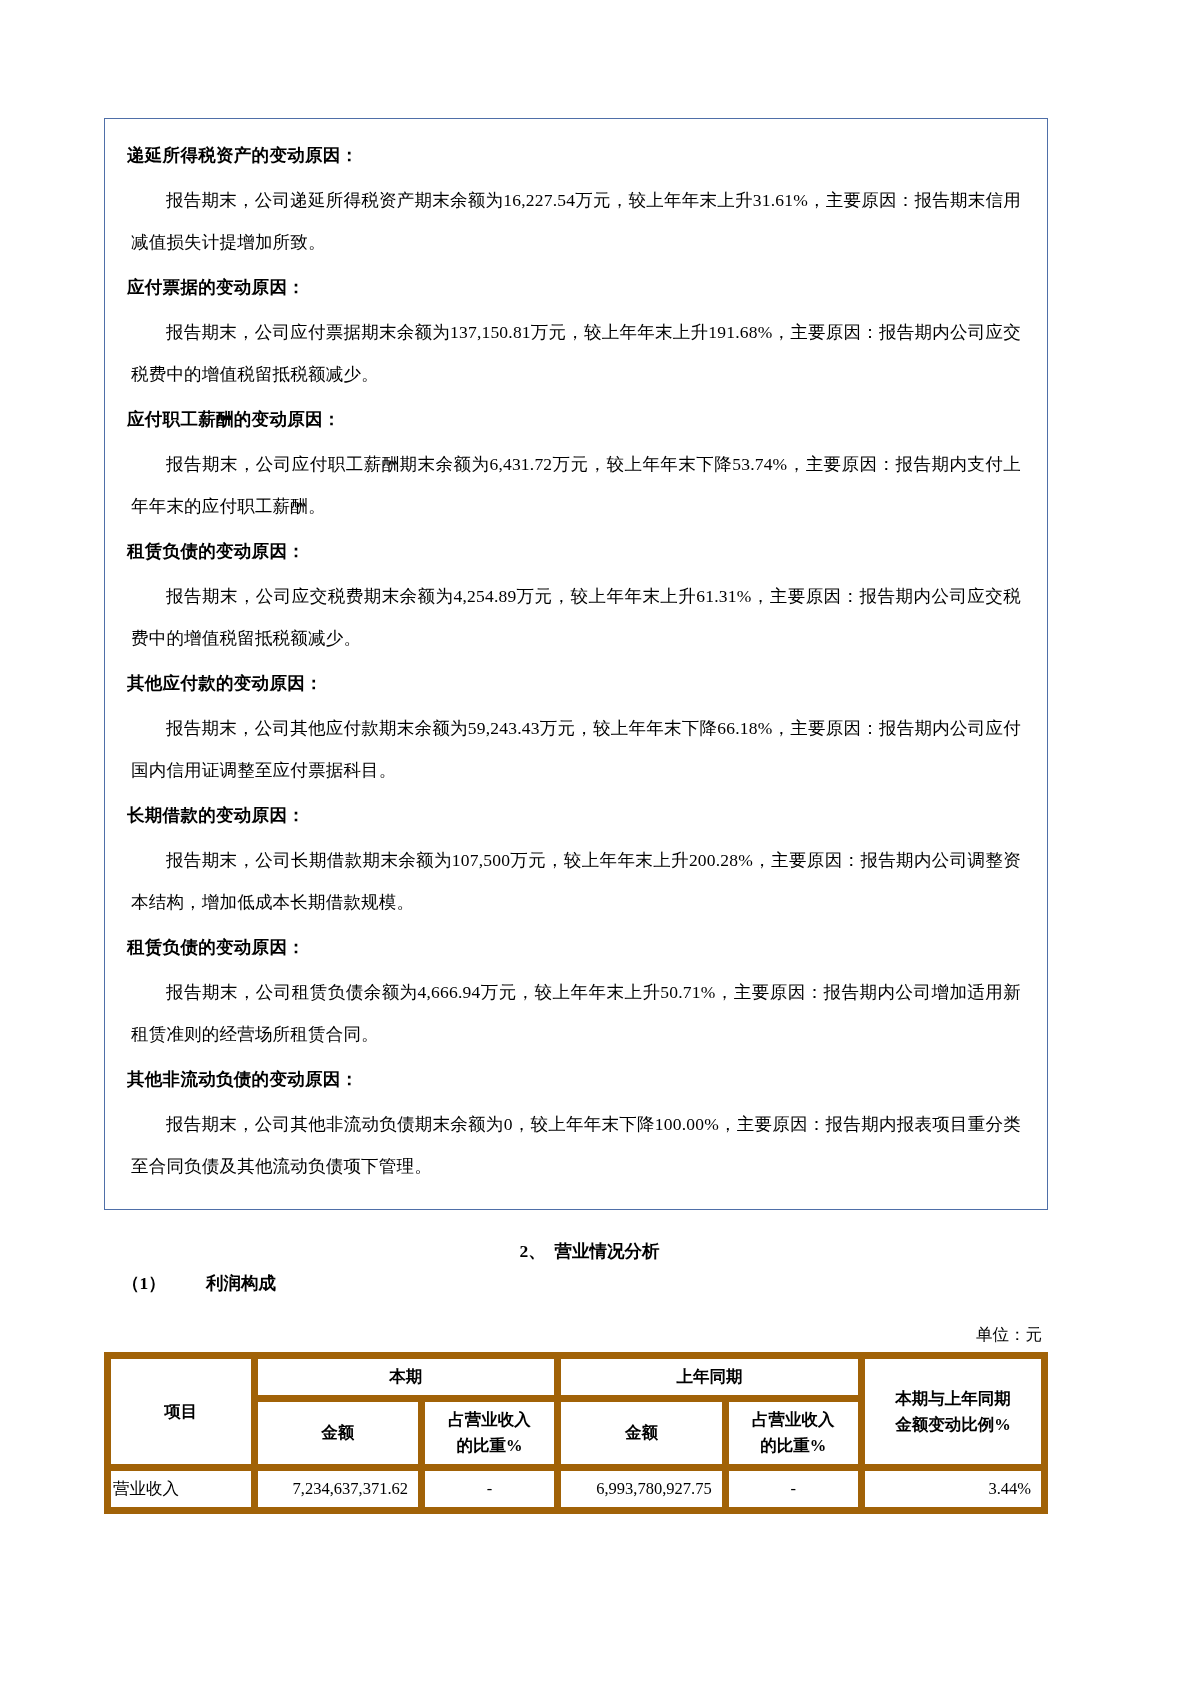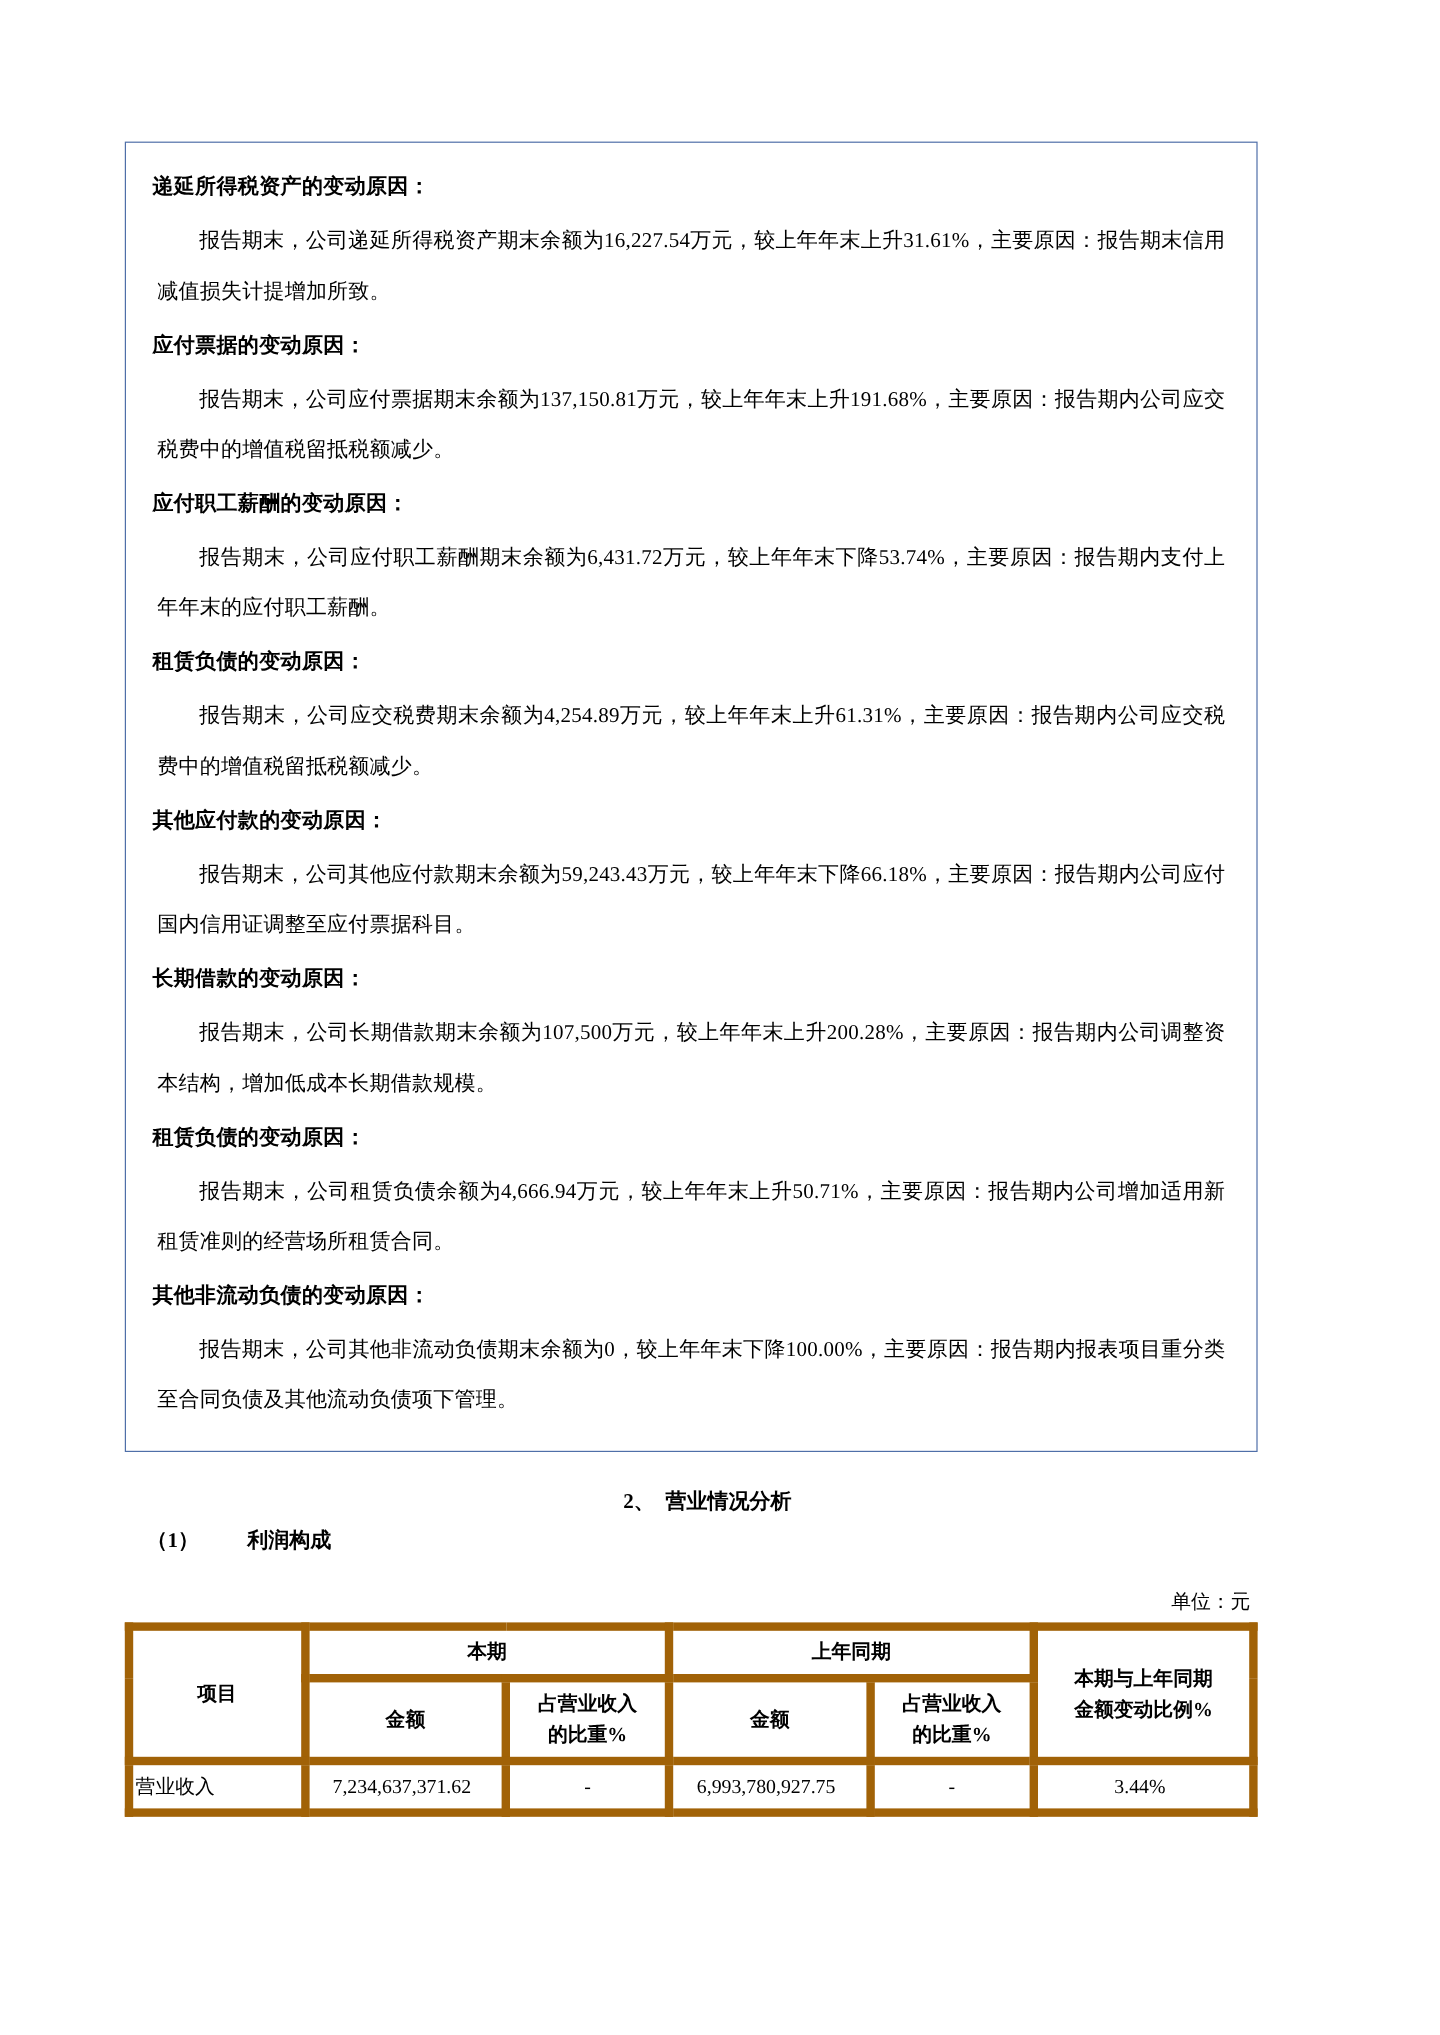--- a/index.html
+++ b/index.html
@@ -86,20 +86,21 @@
     line-height: 26px;
   }
   table.profit .hdr {
     font-weight: bold;
   }
   table.profit td.item {
     text-align: left;
     padding-left: 2px;
   }
   table.profit td.num {
+    text-align: right;
     padding-right: 10px;
   }
   table.profit td.dash {
     text-align: center;
   }
   .col-item { width: 140px; }
   .col-amt { width: 160px; }
   .col-pct { width: 130px; }
   .col-chg { width: 175px; }
 </style>

